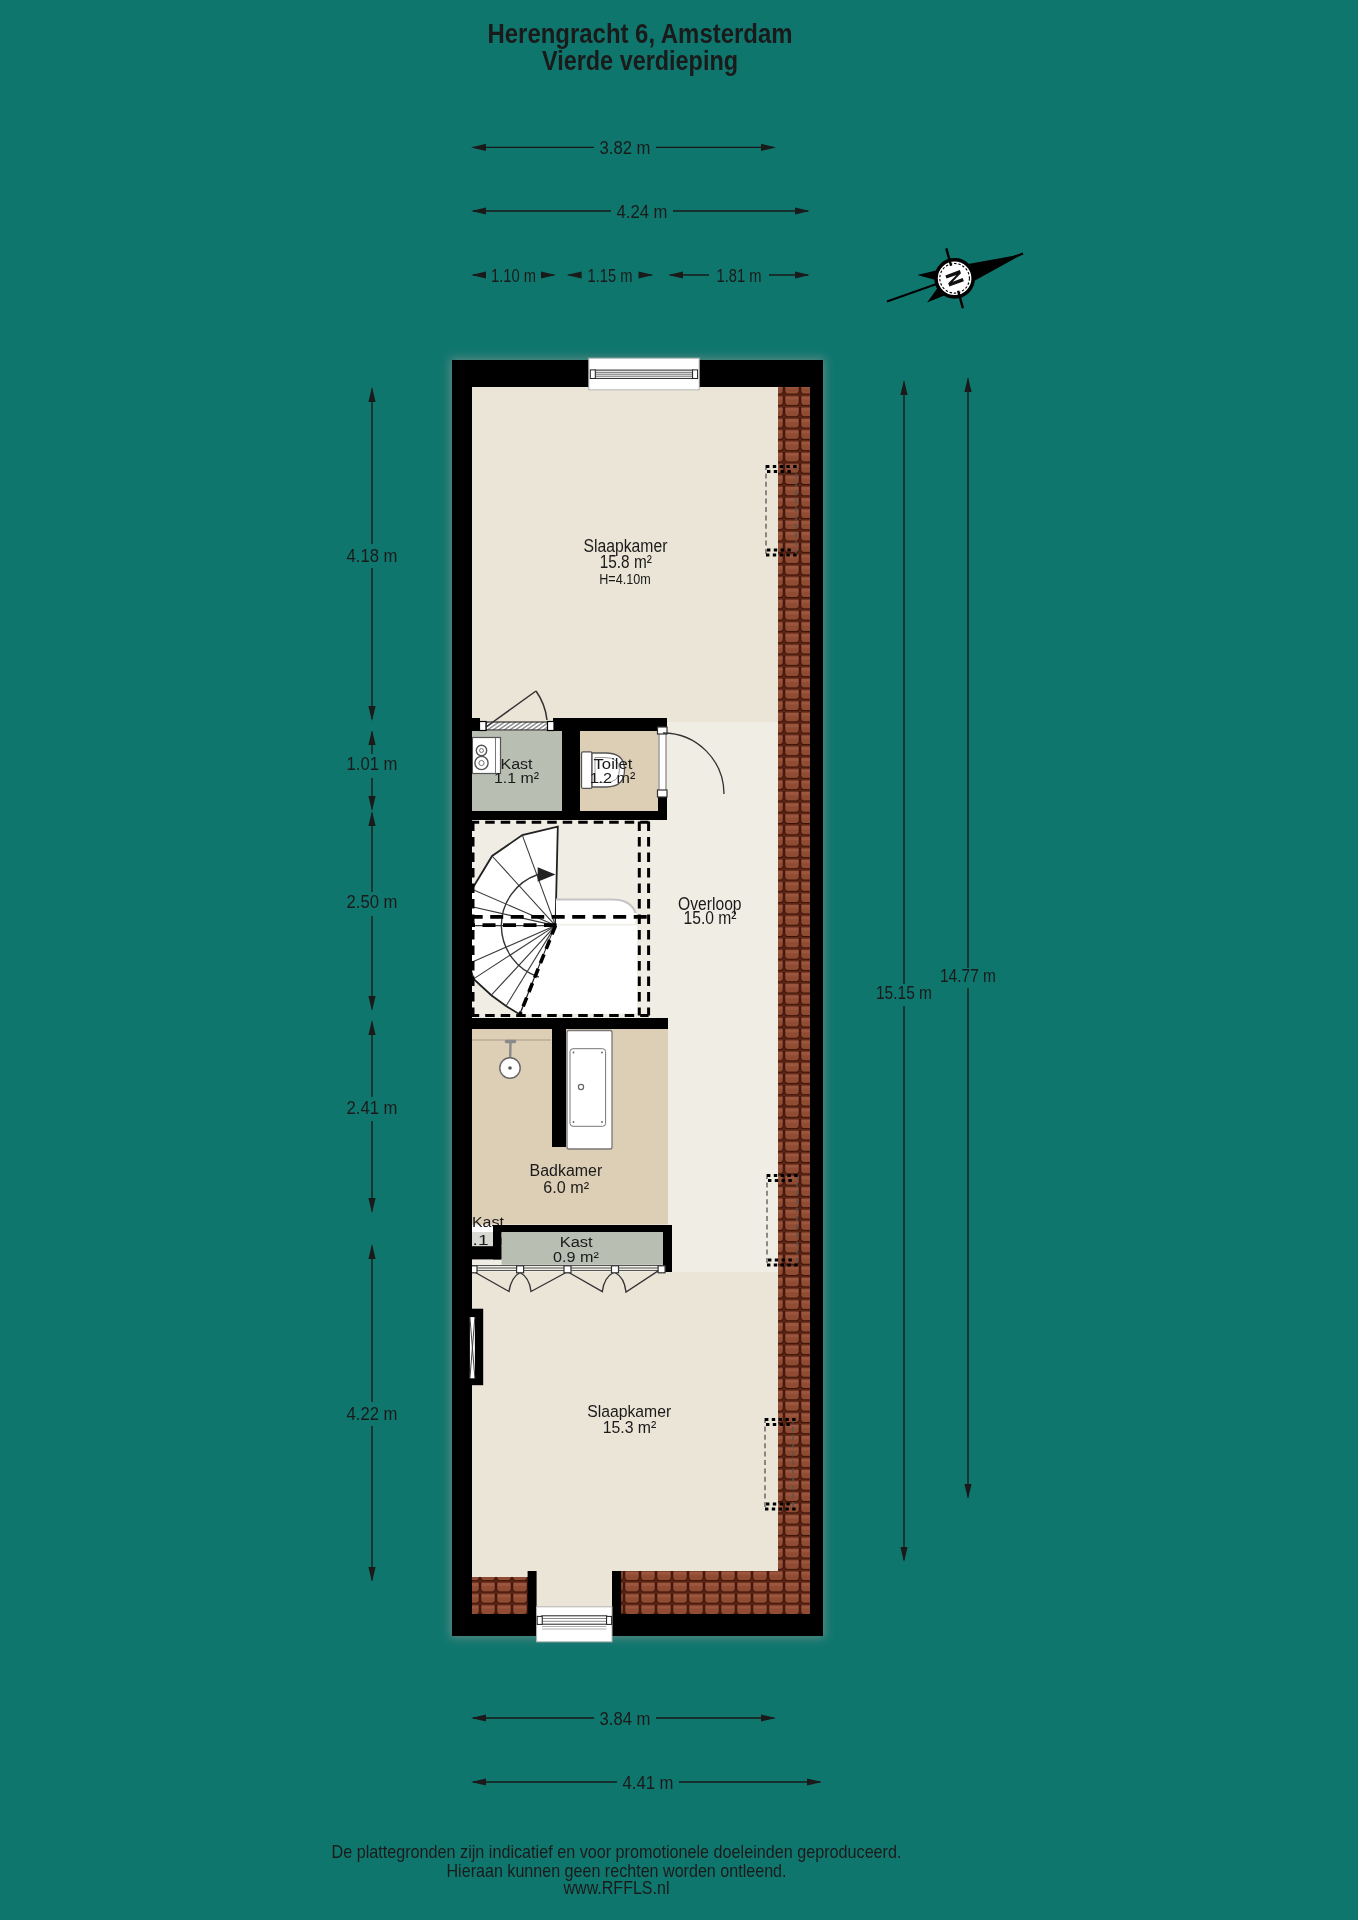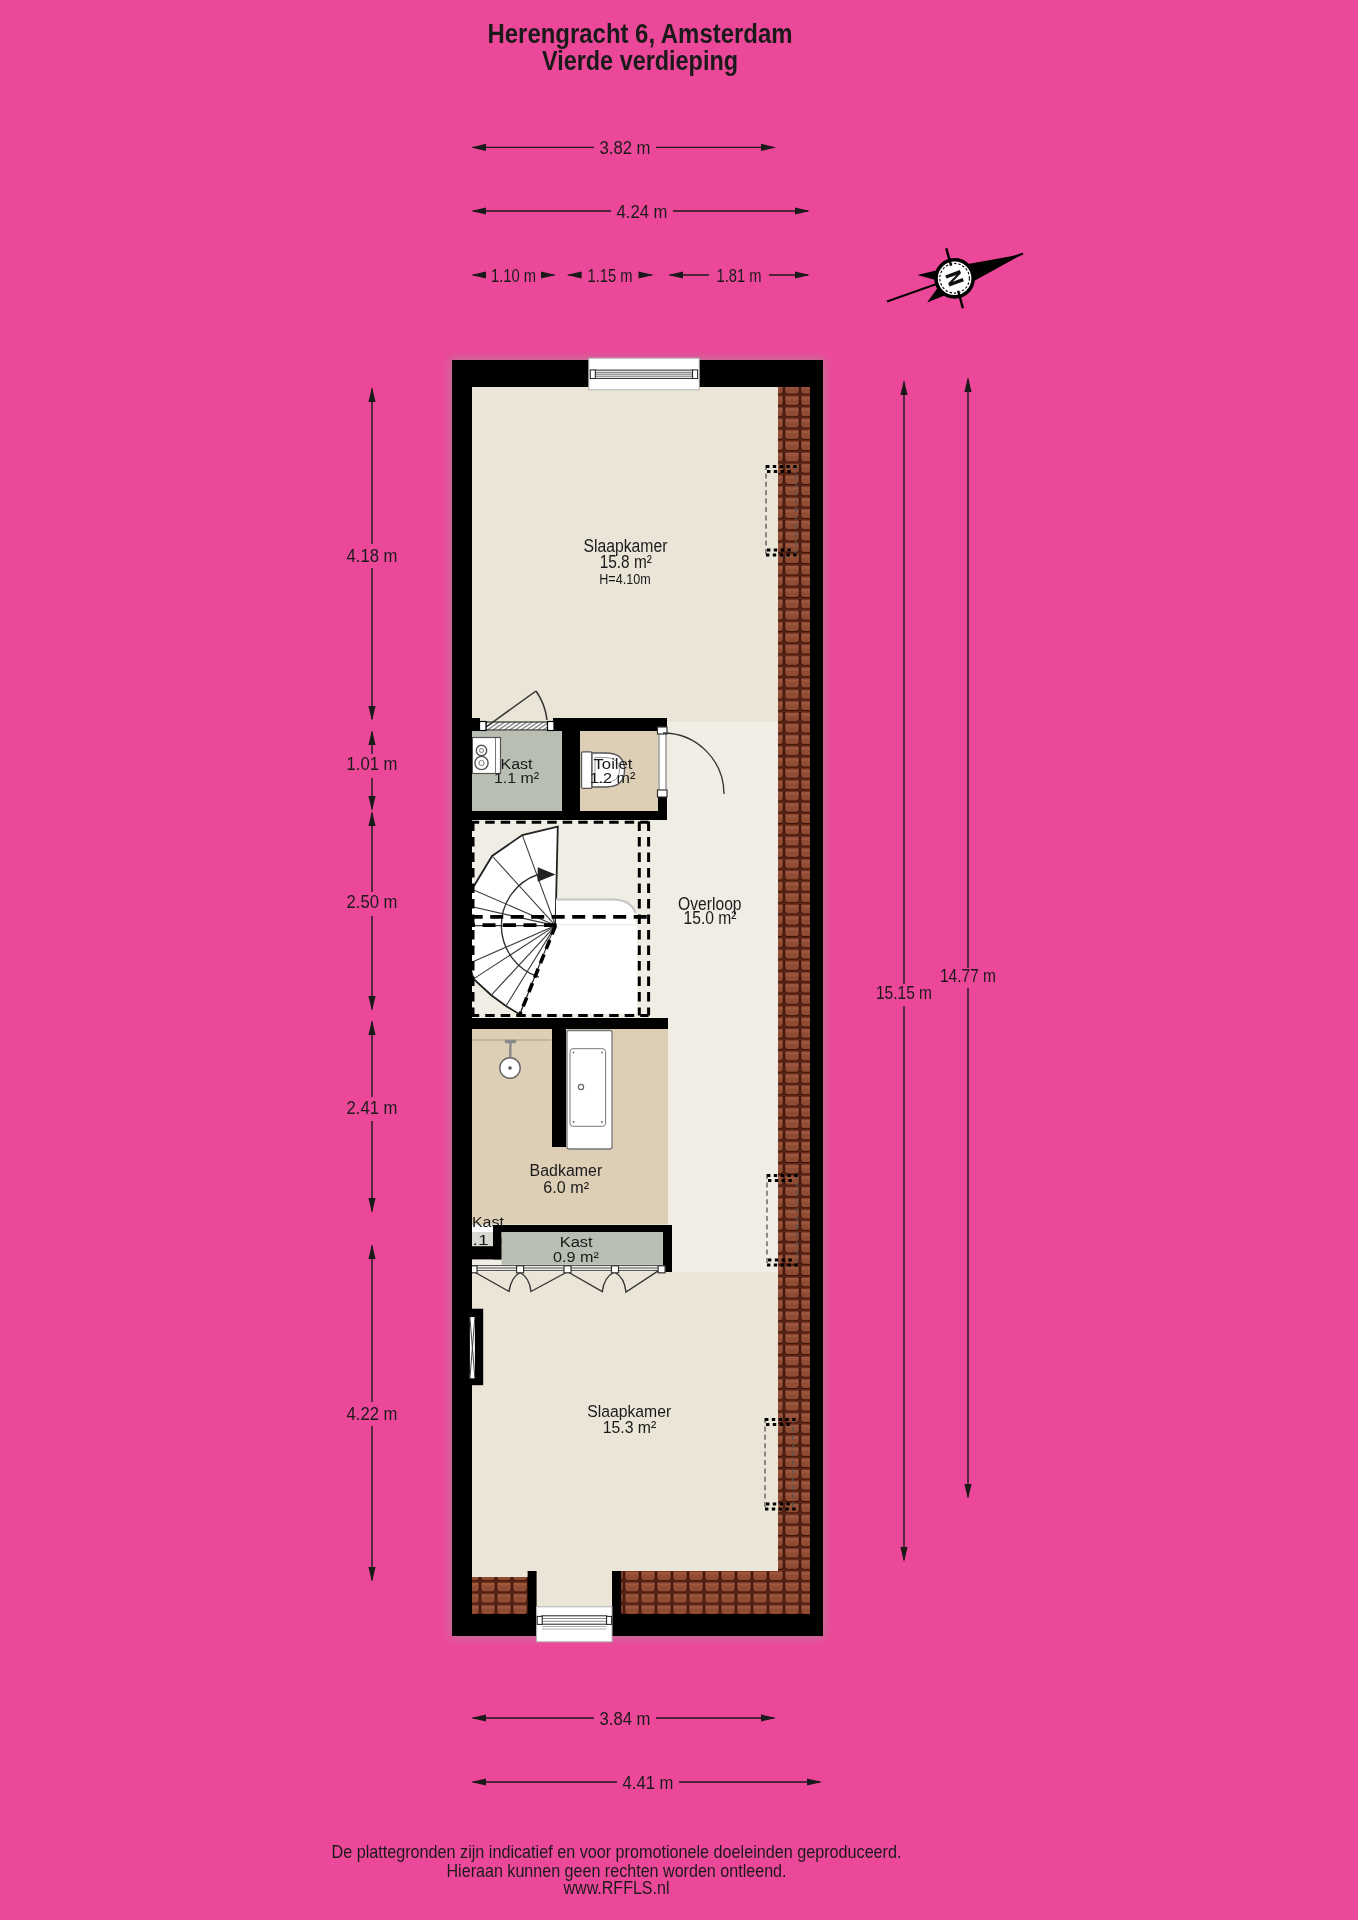--- a/index.html
+++ b/index.html
@@ -1,16 +1,16 @@
 <!DOCTYPE html>
 <html><head>
 <meta charset="utf-8">
 <style>
   html,body{margin:0;padding:0;background:#ffffff;}
-  #page{width:1358px;height:1920px;position:relative;background:#ec4899;overflow:hidden;}
+  #page{width:1358px;height:1920px;position:relative;background:#0f766e;overflow:hidden;}
   svg{position:absolute;top:0;left:0;}
   text{font-family:"Liberation Sans", sans-serif;fill:#1a1a1a;}
 </style>
 </head>
 <body>
 <div id="page">
 <svg width="1358" height="1920" viewBox="0 0 1358 1920">
 <defs>
   <pattern id="tileV" width="16" height="11.3" patternUnits="userSpaceOnUse">
     <rect x="0" y="0" width="16" height="11.3" fill="#5f2412"></rect>

